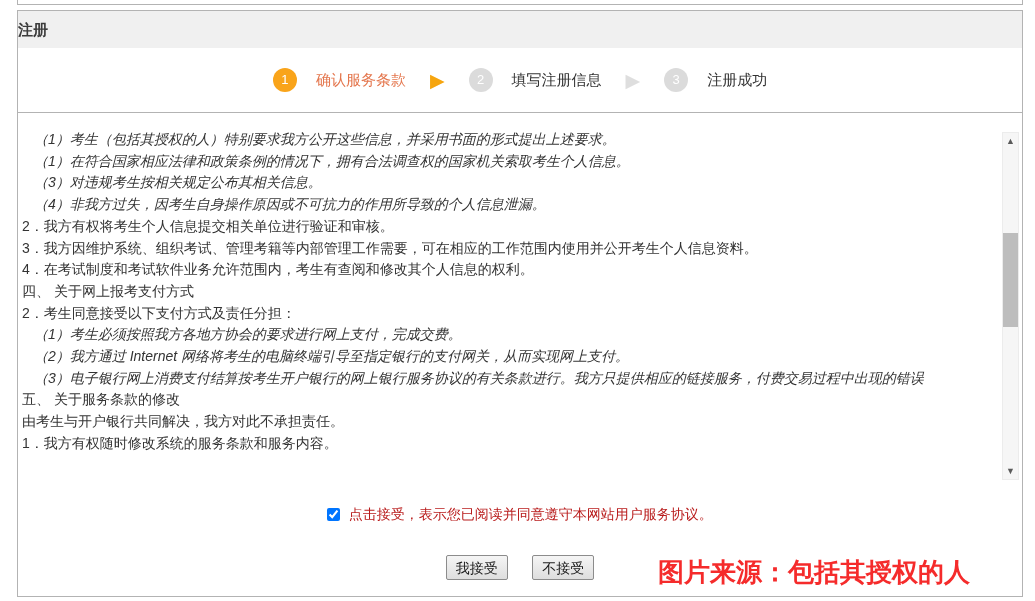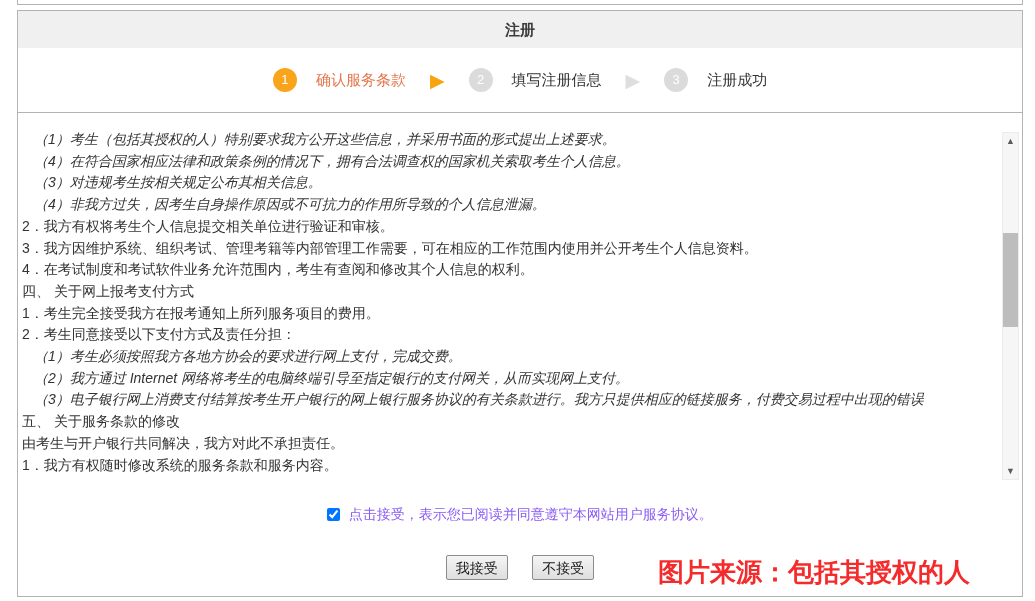--- a/index.html
+++ b/index.html
@@ -8,21 +8,21 @@
   body { position:relative; overflow:hidden; }
 
   
   .top-strip { position:absolute; left:17px; top:0; width:1006px; height:5px;
     background:#fff; border-left:1px solid #b3b3b3; border-right:1px solid #b3b3b3;
     border-bottom:1px solid #b3b3b3; }
 
   .panel { position:absolute; left:17px; top:10px; width:1006px; height:587px;
     background:#fff; border:1px solid #b3b3b3; }
 
-  .panel-header { height:37px; background:#f0f0f0; text-align:center;
+  .panel-header { height:37px; background:#f0f0f0; text-align:left;
     line-height:37px; font-size:15px; font-weight:bold; color:#3c3c3c; }
 
   .wizard { height:65px; border-bottom:1px solid #b3b3b3; display:flex;
     align-items:center; justify-content:center; background:#fff; }
   .step { display:flex; align-items:center; }
   .step-badge { width:24px; height:24px; border-radius:50%; color:#fff;
     font-size:13px; line-height:24px; text-align:center; flex:0 0 24px; }
   .step.active .step-badge { background:#f9a41a; }
   .step.inactive .step-badge { background:#dbdbdb; }
   .step-label { font-size:15px; margin-left:19px; }
@@ -45,21 +45,21 @@
   .sbar-btn { position:absolute; left:0; width:15px; height:16px;
     text-align:center; font-size:9px; line-height:16px; color:#5a5a5a;
     cursor:default; }
   .sbar-up { top:0; }
   .sbar-down { bottom:0; }
   .sbar-thumb { position:absolute; left:0; top:100px; width:15px; height:94px;
     background:#bdbdbd; }
 
   .agree-row { margin-top:7px; text-align:center; height:20px; }
   .agree-row input { width:13px; height:13px; vertical-align:-2px; }
-  .agree-label { font-size:14px; color:#8b5cf6; margin-left:4px; }
+  .agree-label { font-size:14px; color:#b91c1c; margin-left:4px; }
 
   .btn-row { margin-top:30px; text-align:center; }
   .btn { display:inline-block; min-width:52px; height:25px; padding:0 9px;
     margin:0 10px; font-size:14px; color:#1a1a1a; line-height:22px;
     background:linear-gradient(#f5f5f5,#dedede); border:1px solid #8c8c8c;
     border-radius:2px; cursor:pointer;
     font-family:"Liberation Sans","DejaVu Sans",sans-serif; }
 
   .watermark { position:absolute; right:52px; bottom:6px; font-size:26px;
     font-weight:bold; color:#f52b2b; white-space:nowrap; }
@@ -86,28 +86,27 @@
     <div class="step-arrow inactive">▶</div>
     <div class="step inactive">
       <div class="step-badge">3</div>
       <div class="step-label">注册成功</div>
     </div>
   </div>
 
   <div class="terms-area">
     <div class="terms-text">
         <div class="tline ind1">（1）考生（包括其授权的人）特别要求我方公开这些信息，并采用书面的形式提出上述要求。</div>
-        <div class="tline ind1">（4）在符合国家相应法律和政策条例的情况下，拥有合法调查权的国家机关索取考生个人信息。</div>
+        <div class="tline ind1">（1）在符合国家相应法律和政策条例的情况下，拥有合法调查权的国家机关索取考生个人信息。</div>
         <div class="tline ind1">（3）对违规考生按相关规定公布其相关信息。</div>
         <div class="tline ind1">（4）非我方过失，因考生自身操作原因或不可抗力的作用所导致的个人信息泄漏。</div>
         <div class="tline ind0">2．我方有权将考生个人信息提交相关单位进行验证和审核。</div>
         <div class="tline ind0">3．我方因维护系统、组织考试、管理考籍等内部管理工作需要，可在相应的工作范围内使用并公开考生个人信息资料。</div>
         <div class="tline ind0">4．在考试制度和考试软件业务允许范围内，考生有查阅和修改其个人信息的权利。</div>
         <div class="tline ind0">四、 关于网上报考支付方式</div>
-        <div class="tline ind0">1．考生完全接受我方在报考通知上所列服务项目的费用。</div>
         <div class="tline ind0">2．考生同意接受以下支付方式及责任分担：</div>
         <div class="tline ind1">（1）考生必须按照我方各地方协会的要求进行网上支付，完成交费。</div>
         <div class="tline ind1">（2）我方通过 Internet 网络将考生的电脑终端引导至指定银行的支付网关，从而实现网上支付。</div>
         <div class="tline ind1">（3）电子银行网上消费支付结算按考生开户银行的网上银行服务协议的有关条款进行。我方只提供相应的链接服务，付费交易过程中出现的错误</div>
         <div class="tline ind0">五、 关于服务条款的修改</div>
         <div class="tline ind0">由考生与开户银行共同解决，我方对此不承担责任。</div>
         <div class="tline ind0">1．我方有权随时修改系统的服务条款和服务内容。</div>
       </div>
     <div class="sbar">
       <div class="sbar-btn sbar-up">▲</div>

